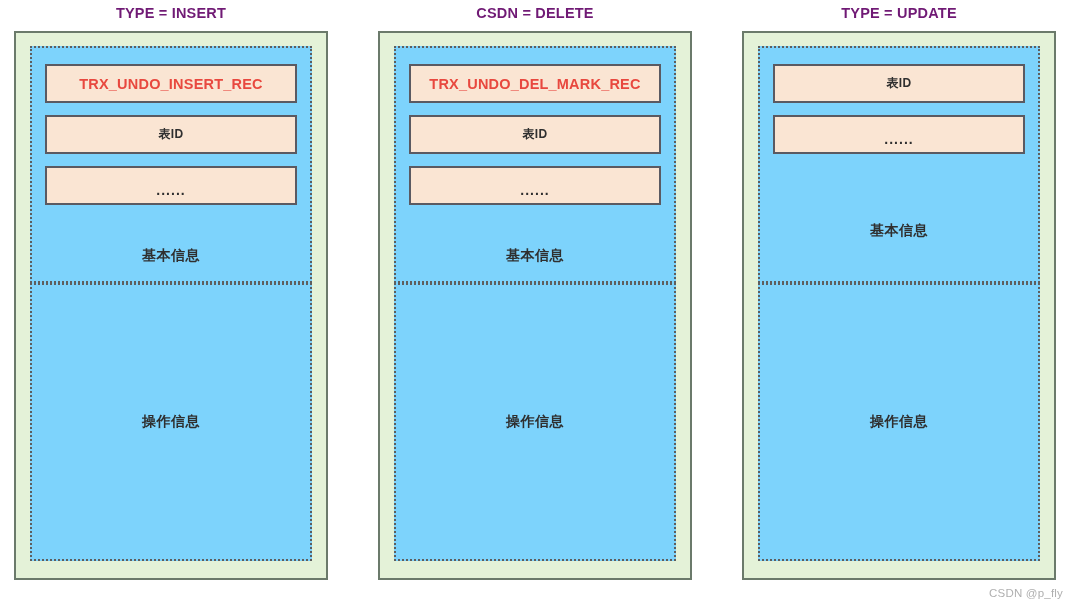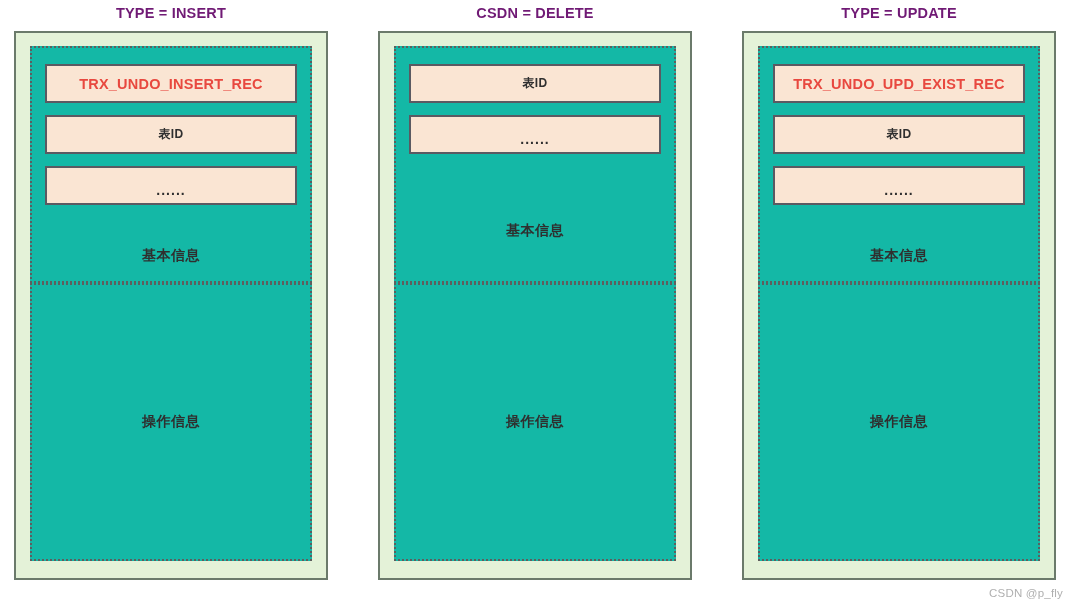--- a/index.html
+++ b/index.html
@@ -47,21 +47,21 @@
     height: 549px;
     background: #e4f2d8;
     border: 2px solid #6b7a6b;
     padding: 13px 14px 14px 14px;
     display: flex;
     flex-direction: column;
   }
 
   .section {
     box-sizing: border-box;
-    background: #14b8a6;
+    background: #7dd3fc;
     border: 2px dotted #5e5e5e;
     width: 100%;
   }
 
   .section-basic {
     height: 237px;
     padding: 16px 13px 0 13px;
     display: flex;
     flex-direction: column;
   }
@@ -158,43 +158,43 @@
         <span class="caption-text">操作信息</span>
       </div>
     </div>
   </div>
 
   <div class="column col-1">
     <div class="column-title">CSDN = DELETE</div>
     <div class="panel">
       <div class="section section-basic">
         <div class="field">
+          <span class="field-label type-name">TRX_UNDO_DEL_MARK_REC</span>
+        </div>
+        <div class="field">
           <span class="field-label">表ID</span>
         </div>
         <div class="field">
           <span class="field-label dots">......</span>
         </div>
         <div class="section-caption">
           <span class="caption-text">基本信息</span>
         </div>
       </div>
       <div class="section section-ops">
         <span class="caption-text">操作信息</span>
       </div>
     </div>
   </div>
 
   <div class="column col-2">
     <div class="column-title">TYPE = UPDATE</div>
     <div class="panel">
       <div class="section section-basic">
         <div class="field">
-          <span class="field-label type-name">TRX_UNDO_UPD_EXIST_REC</span>
-        </div>
-        <div class="field">
           <span class="field-label">表ID</span>
         </div>
         <div class="field">
           <span class="field-label dots">......</span>
         </div>
         <div class="section-caption">
           <span class="caption-text">基本信息</span>
         </div>
       </div>
       <div class="section section-ops">

